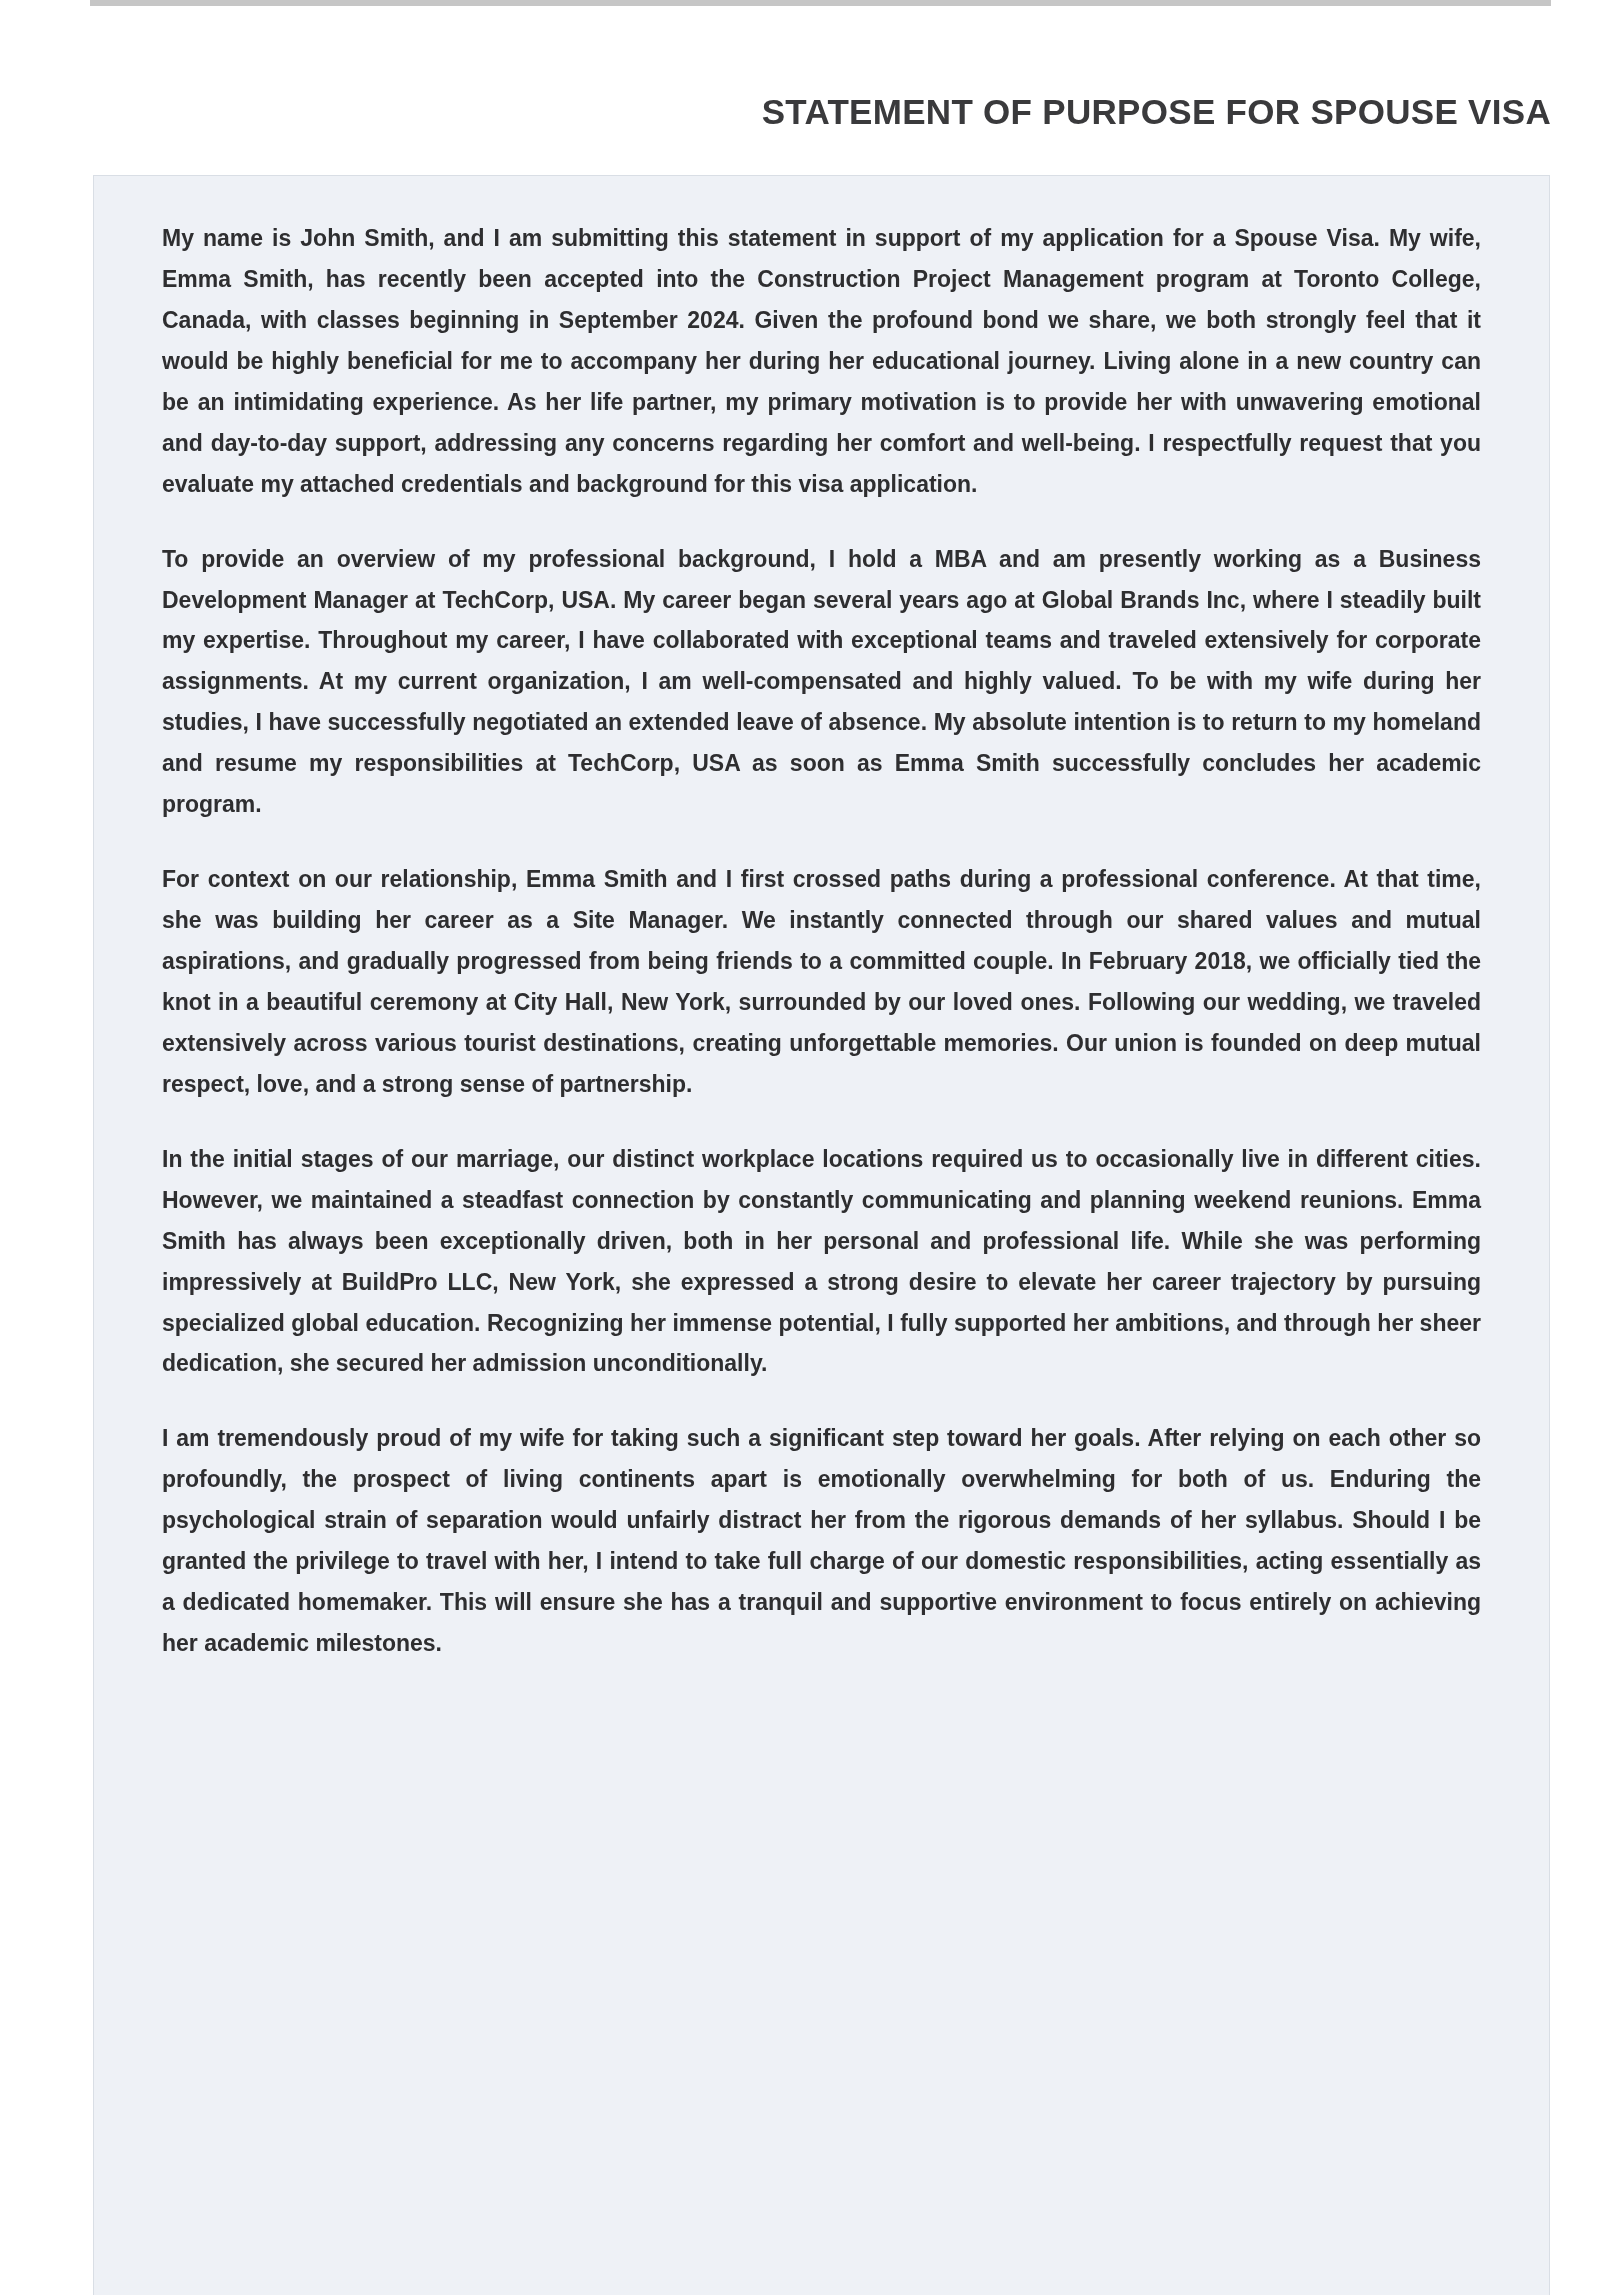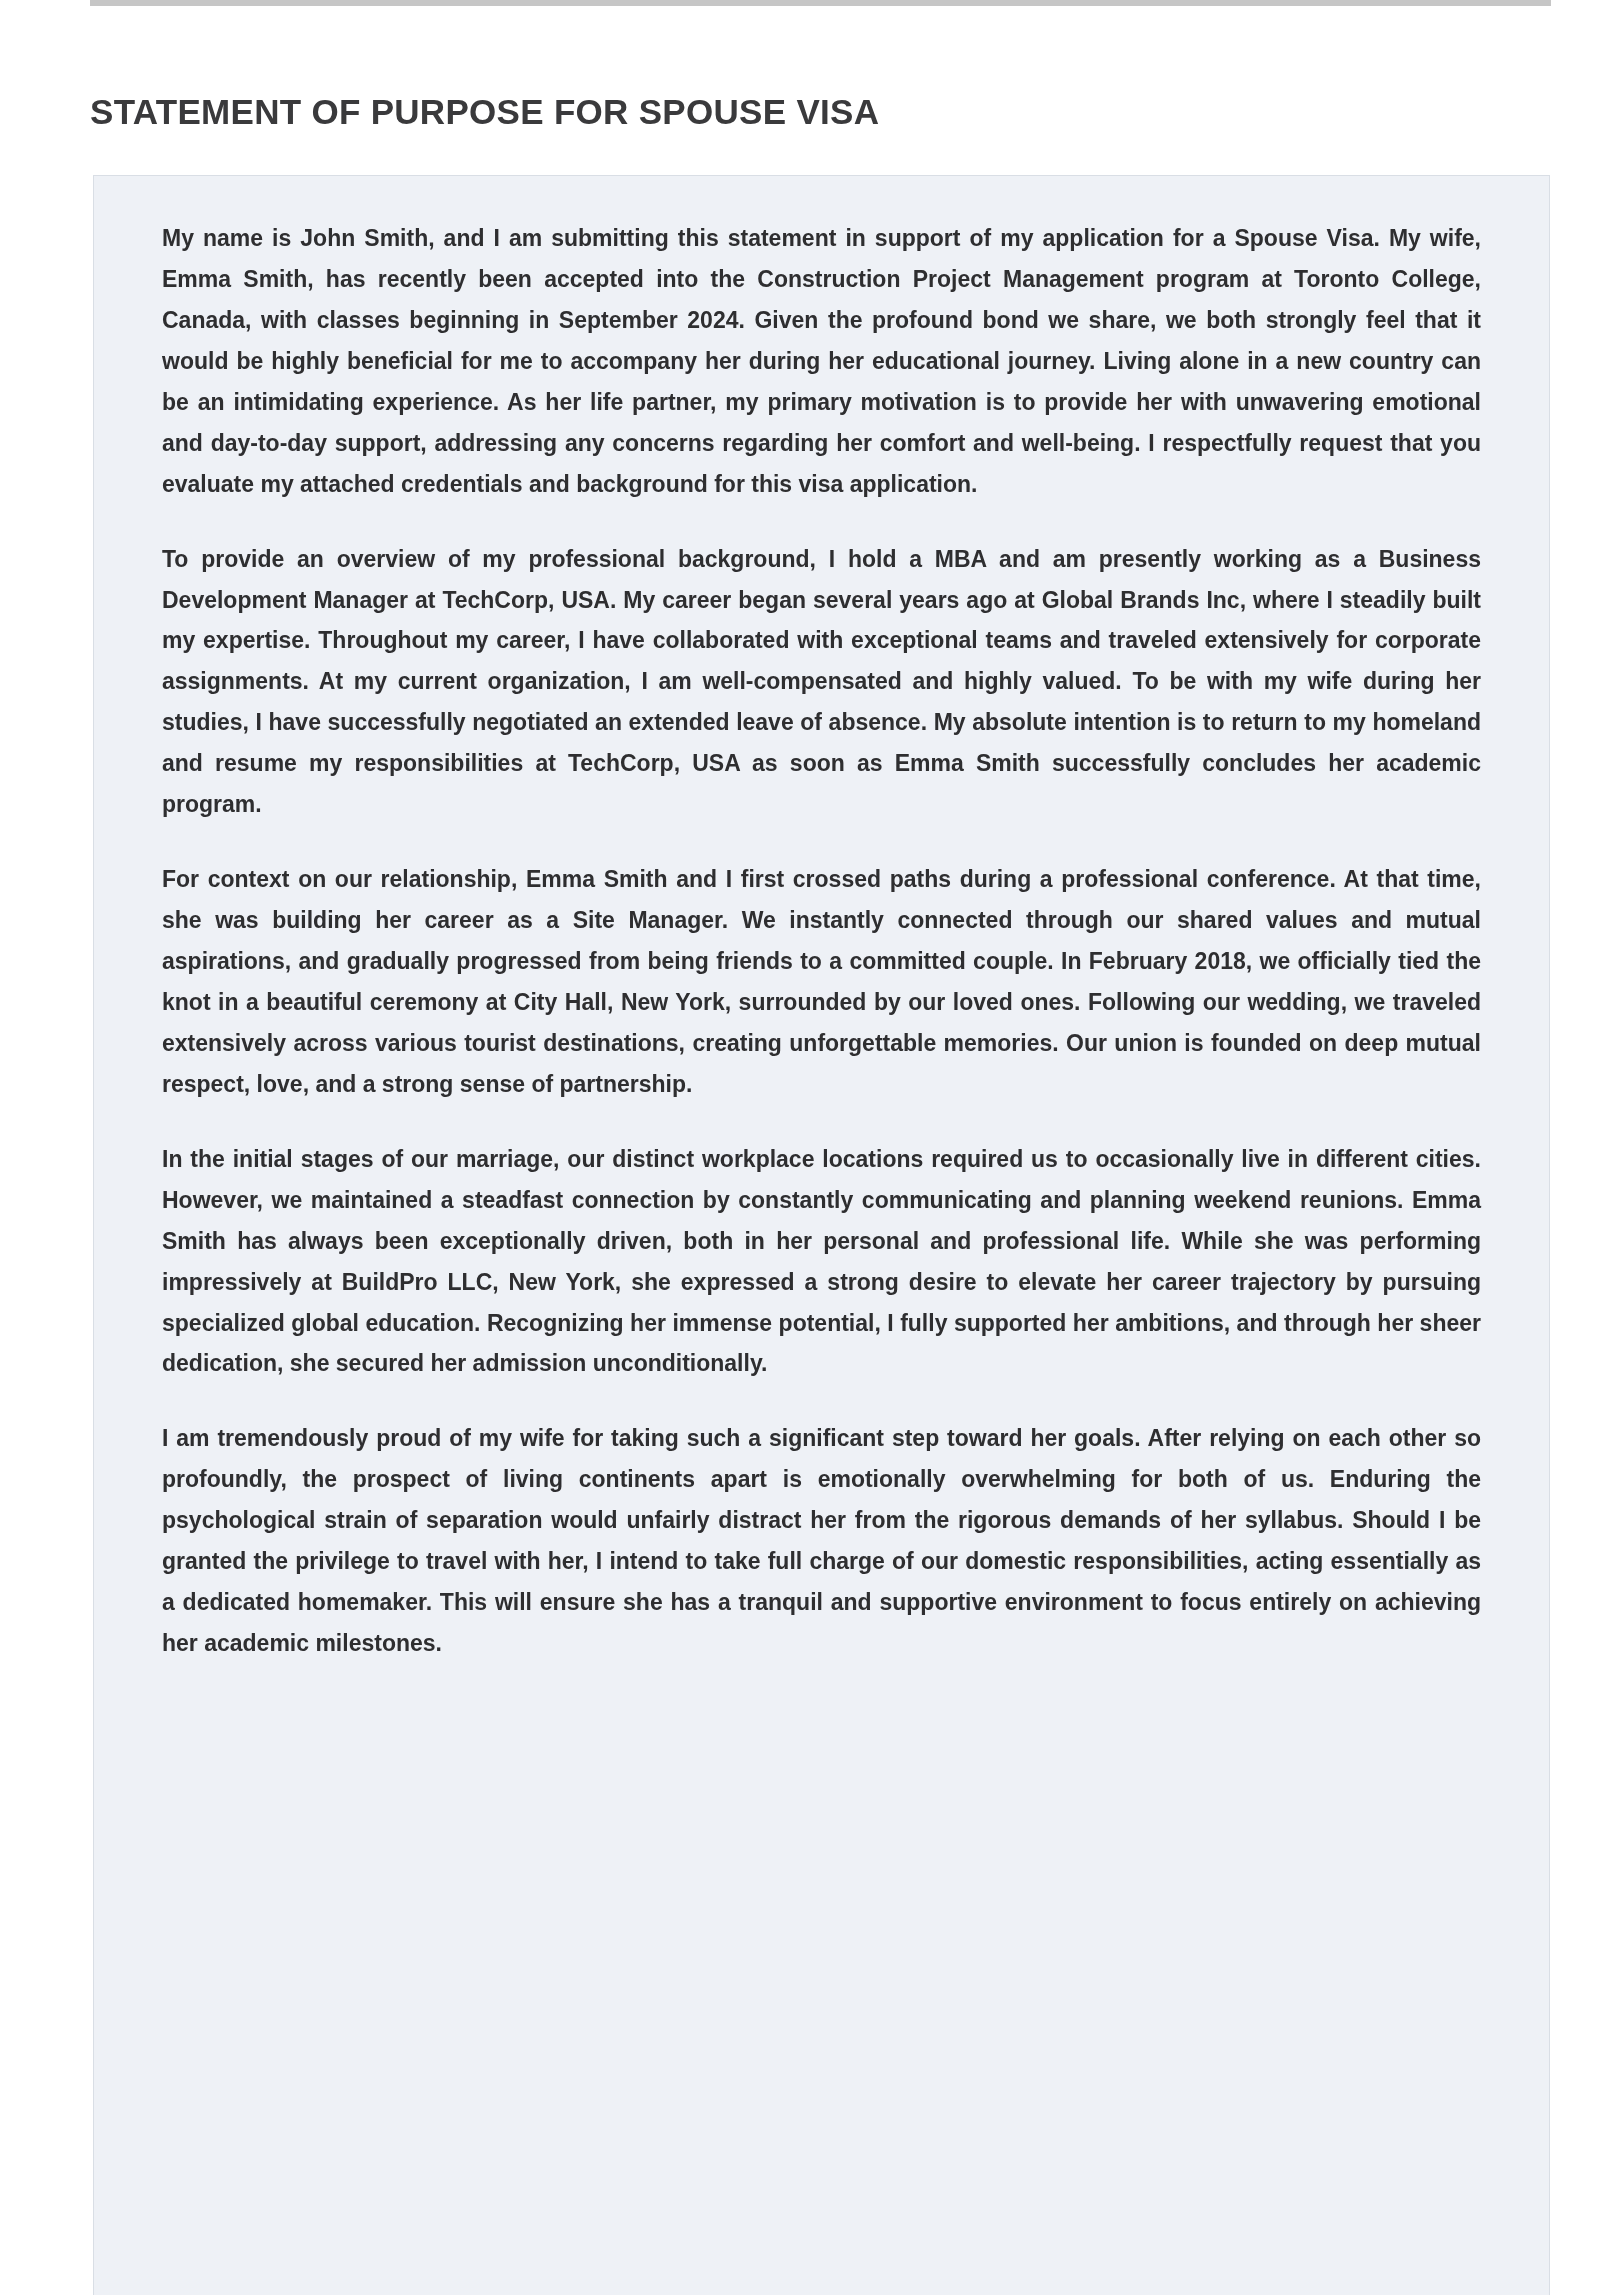--- a/index.html
+++ b/index.html
@@ -30,21 +30,21 @@
     height: 5.9px;
     background: #c6c6c6;
   }
 
   
   .doc-title {
     position: absolute;
     left: 90px;
     top: 68px;
     width: 1461px;
-    text-align: left;
+    text-align: right;
     font-size: 35px;
     font-weight: bold;
     letter-spacing: 0.3px;
     color: #3a3a3c;
     line-height: 1.2;
   }
 
   
   .content-card {
     position: absolute;

